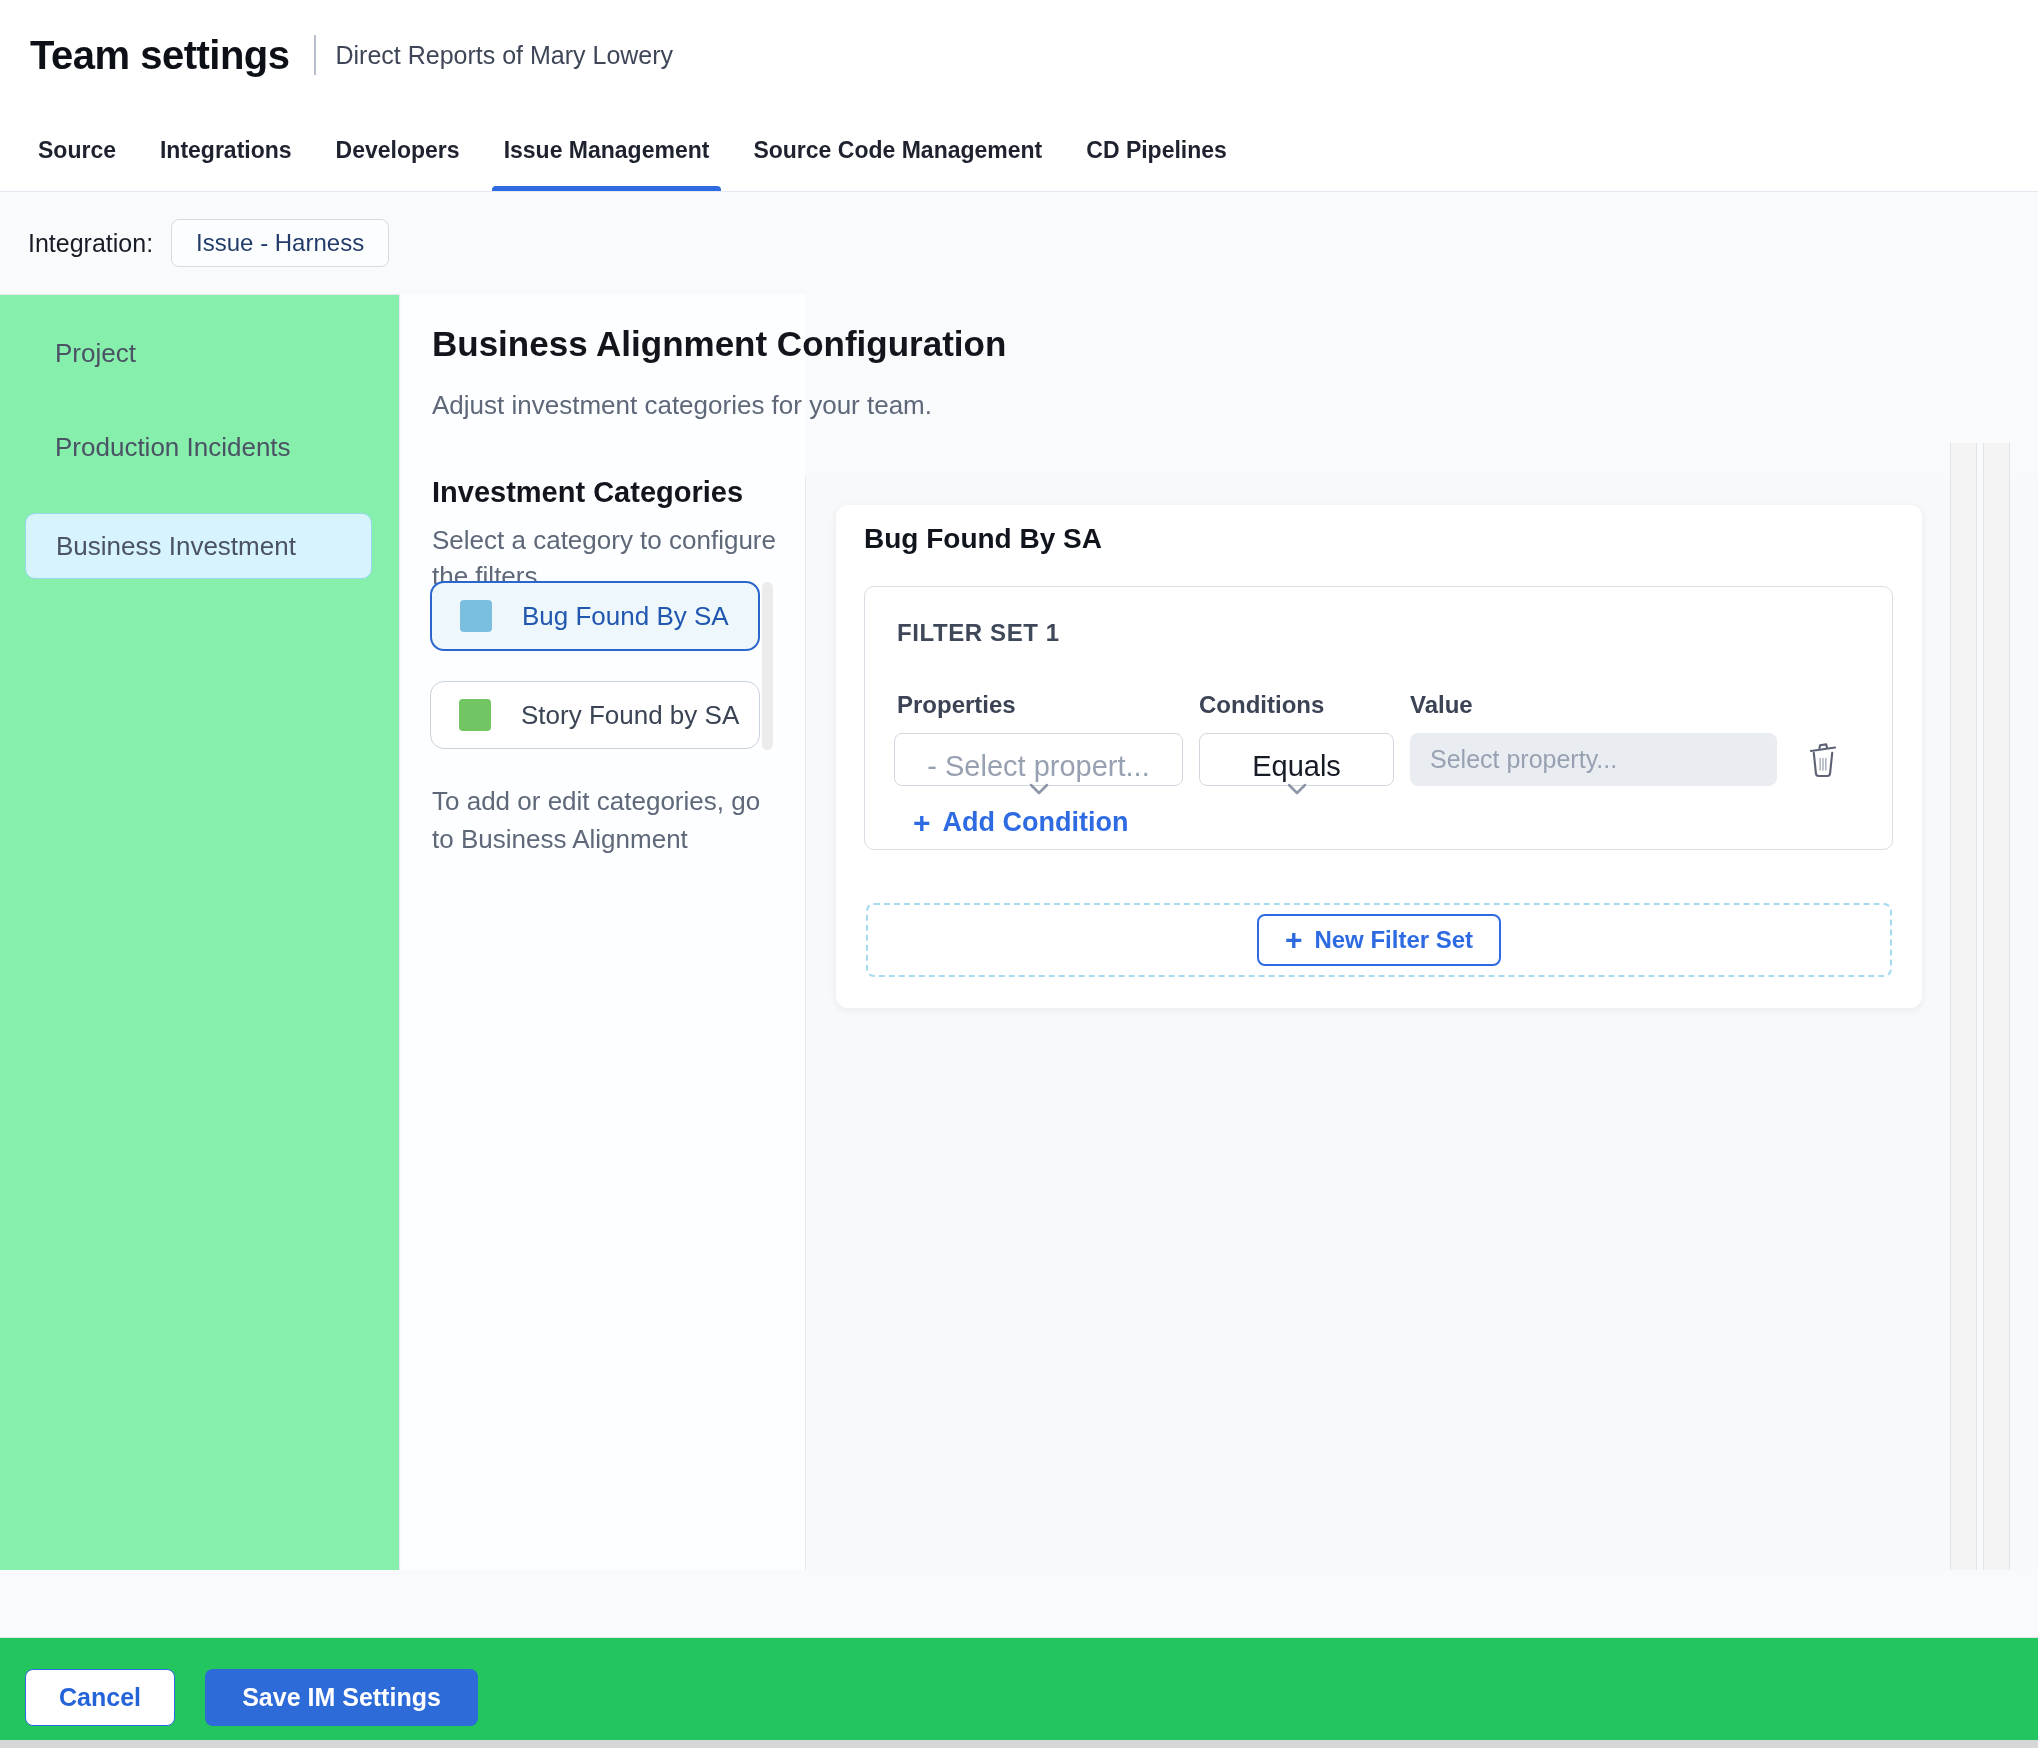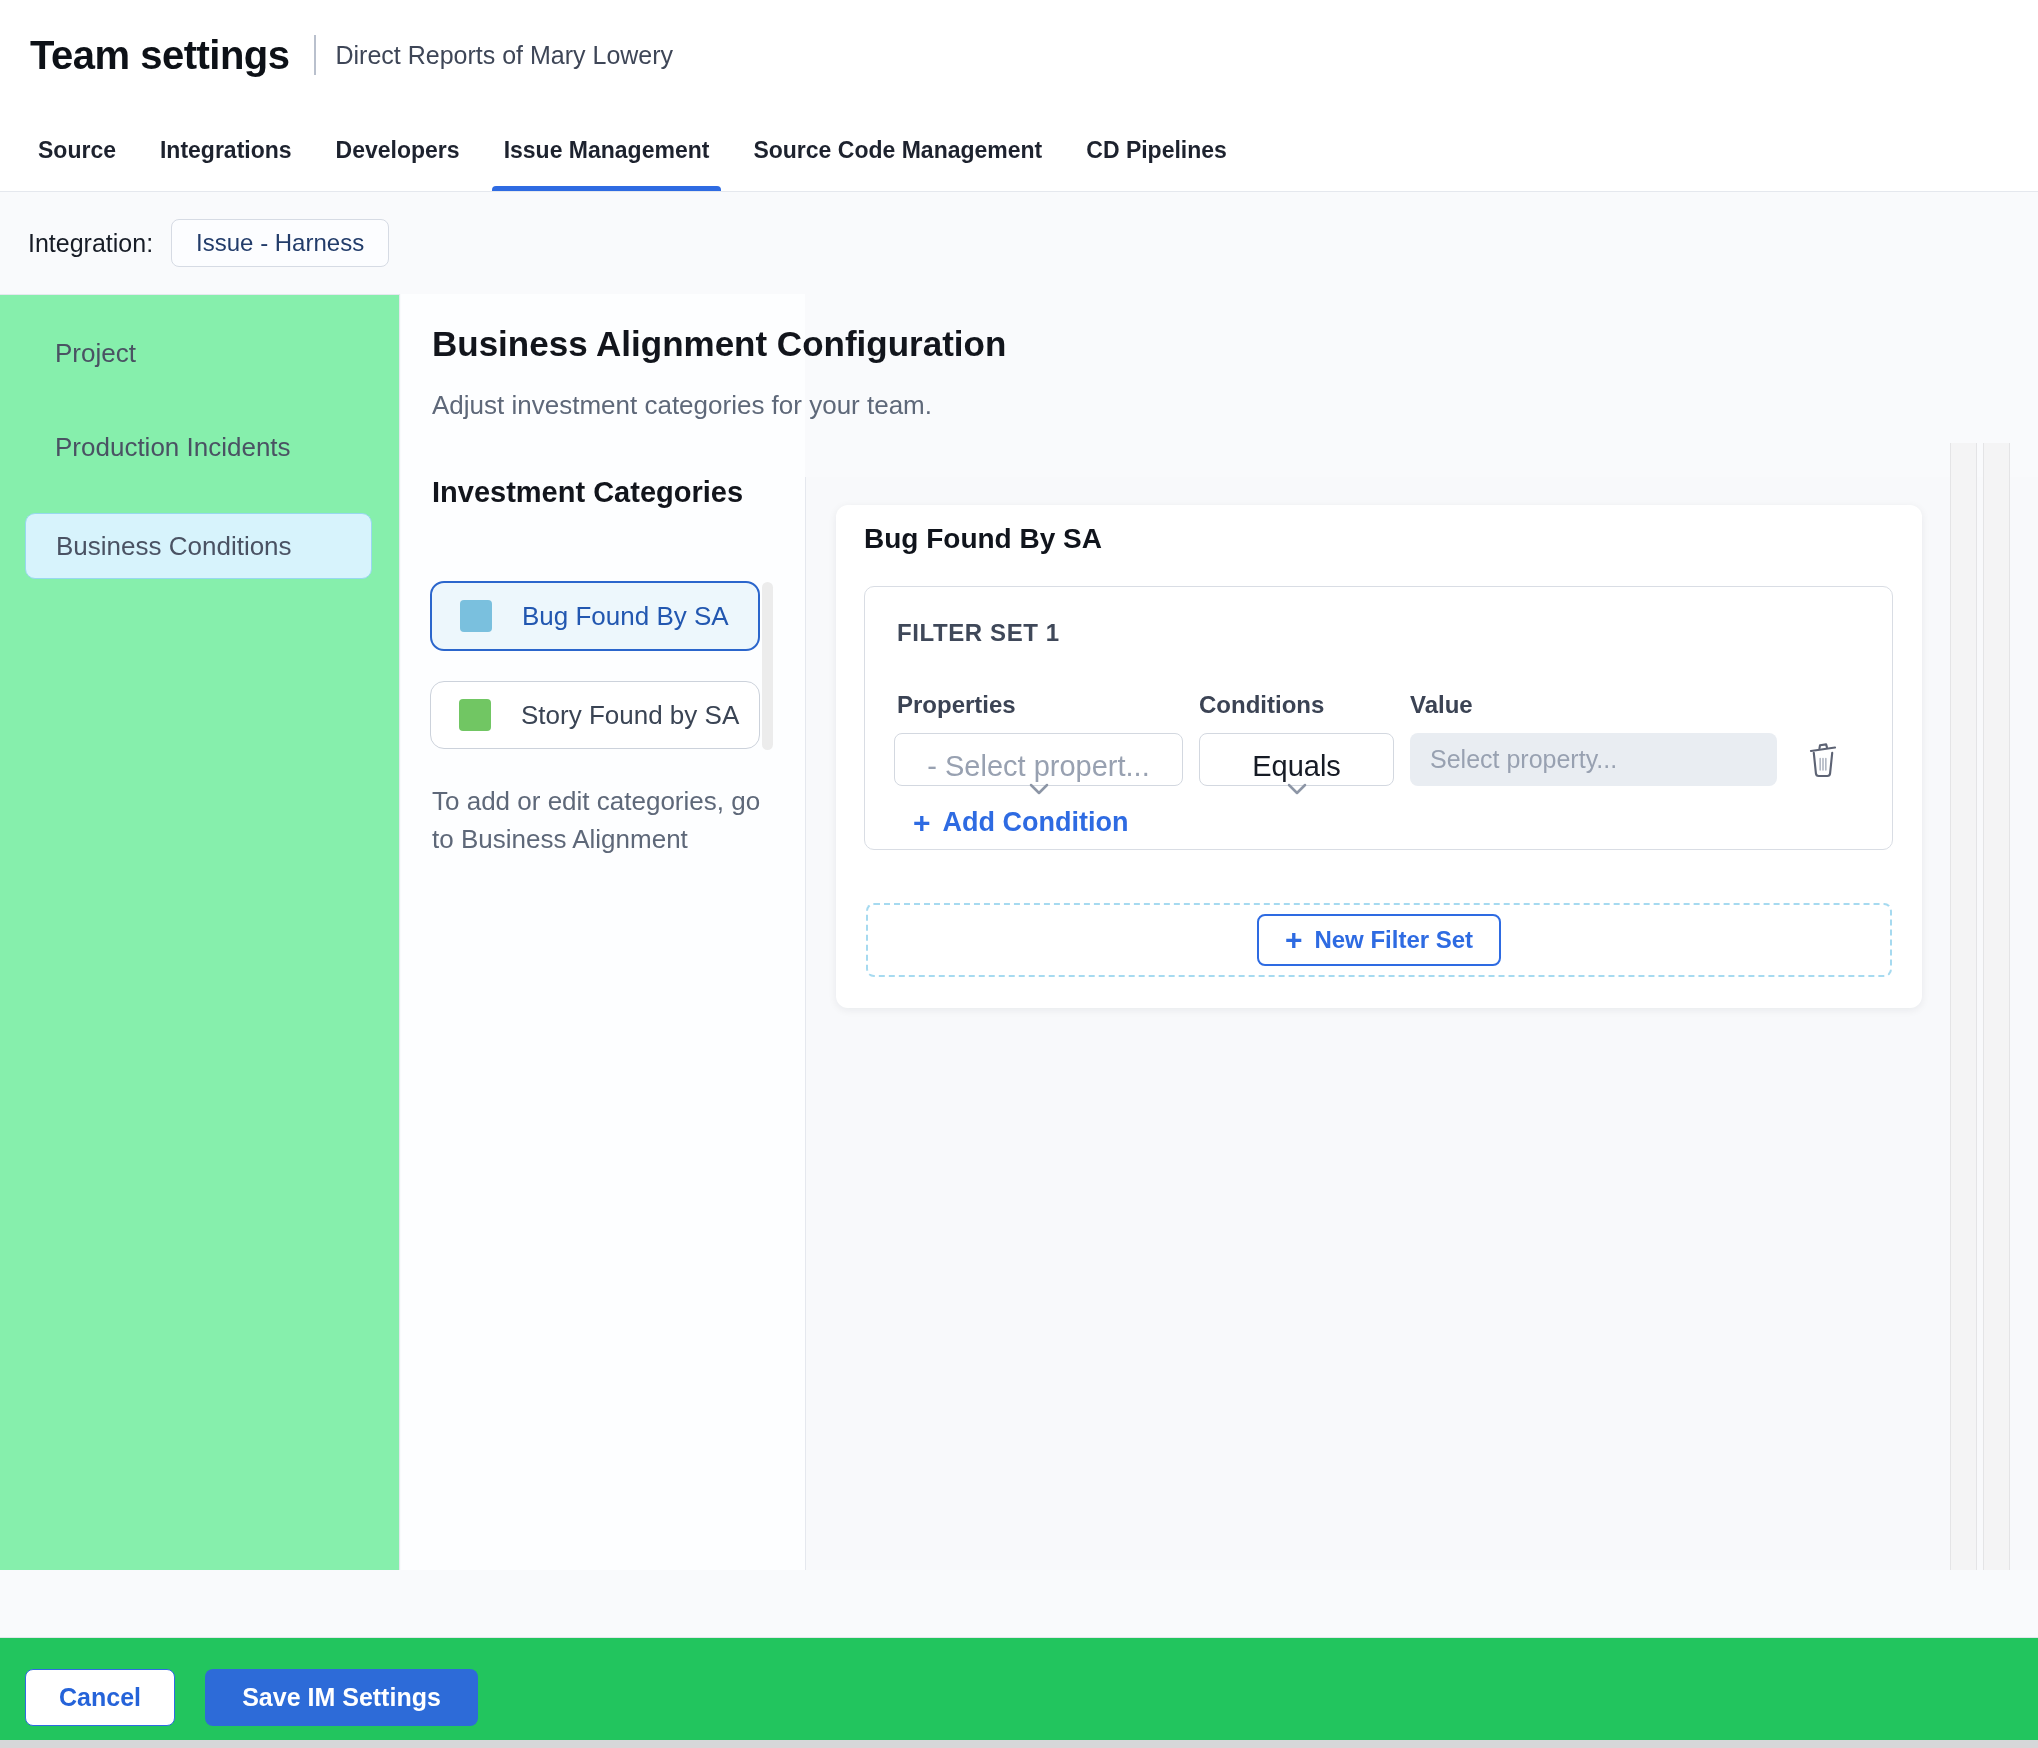--- a/index.html
+++ b/index.html
@@ -137,21 +137,21 @@
     <div class="integration-row">
       <span class="integration-label">Integration:</span>
       <span class="integration-chip">Issue - Harness</span>
     </div>
 
     <div class="body-area">
 
       <div class="sidebar">
         <div class="side-item i0">Project</div>
         <div class="side-item i1">Production Incidents</div>
-        <div class="side-item i2 active">Business Conditions</div>
+        <div class="side-item i2 active">Business Investment</div>
       </div>
 
       <div class="middle-col"></div>
       <div class="divider2"></div>
       <div class="right-col">
 
         <div class="card">
           <div class="card-title">Bug Found By SA</div>
 
           <div class="filter-box">
@@ -205,20 +205,21 @@
               <span>New Filter Set</span>
             </button>
           </div>
         </div>
       </div>
 
       <div class="main-title">Business Alignment Configuration</div>
       <div class="main-sub">Adjust investment categories for your team.</div>
 
       <div class="cat-heading">Investment Categories</div>
+      <div class="cat-desc">Select a category to configure the filters</div>
 
       <div class="cat-btn b0">
         <span class="cat-swatch" style="background: rgb(122, 192, 222);"></span>
         <span class="cat-label">Bug Found By SA</span>
       </div>
       <div class="cat-btn b1">
         <span class="cat-swatch" style="background: rgb(113, 198, 99);"></span>
         <span class="cat-label">Story Found by SA</span>
       </div>
       <div class="cat-scroll"></div>

